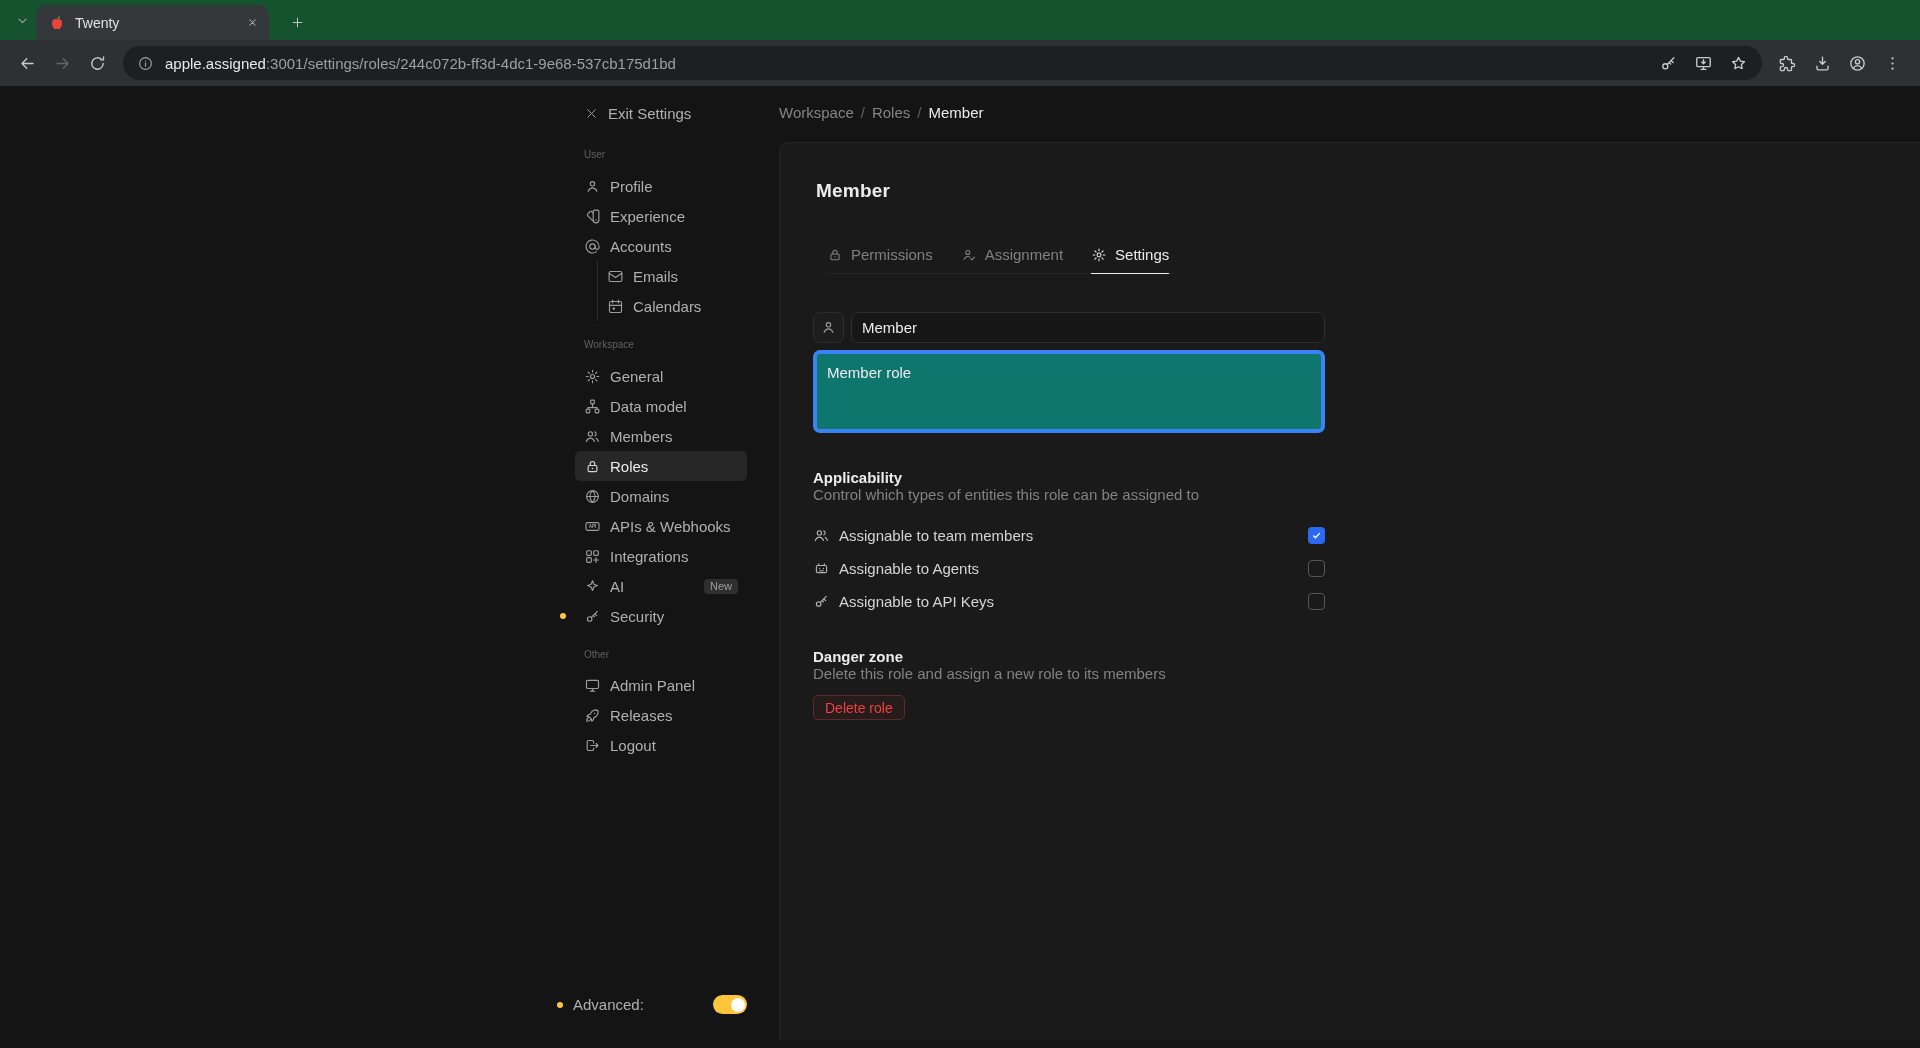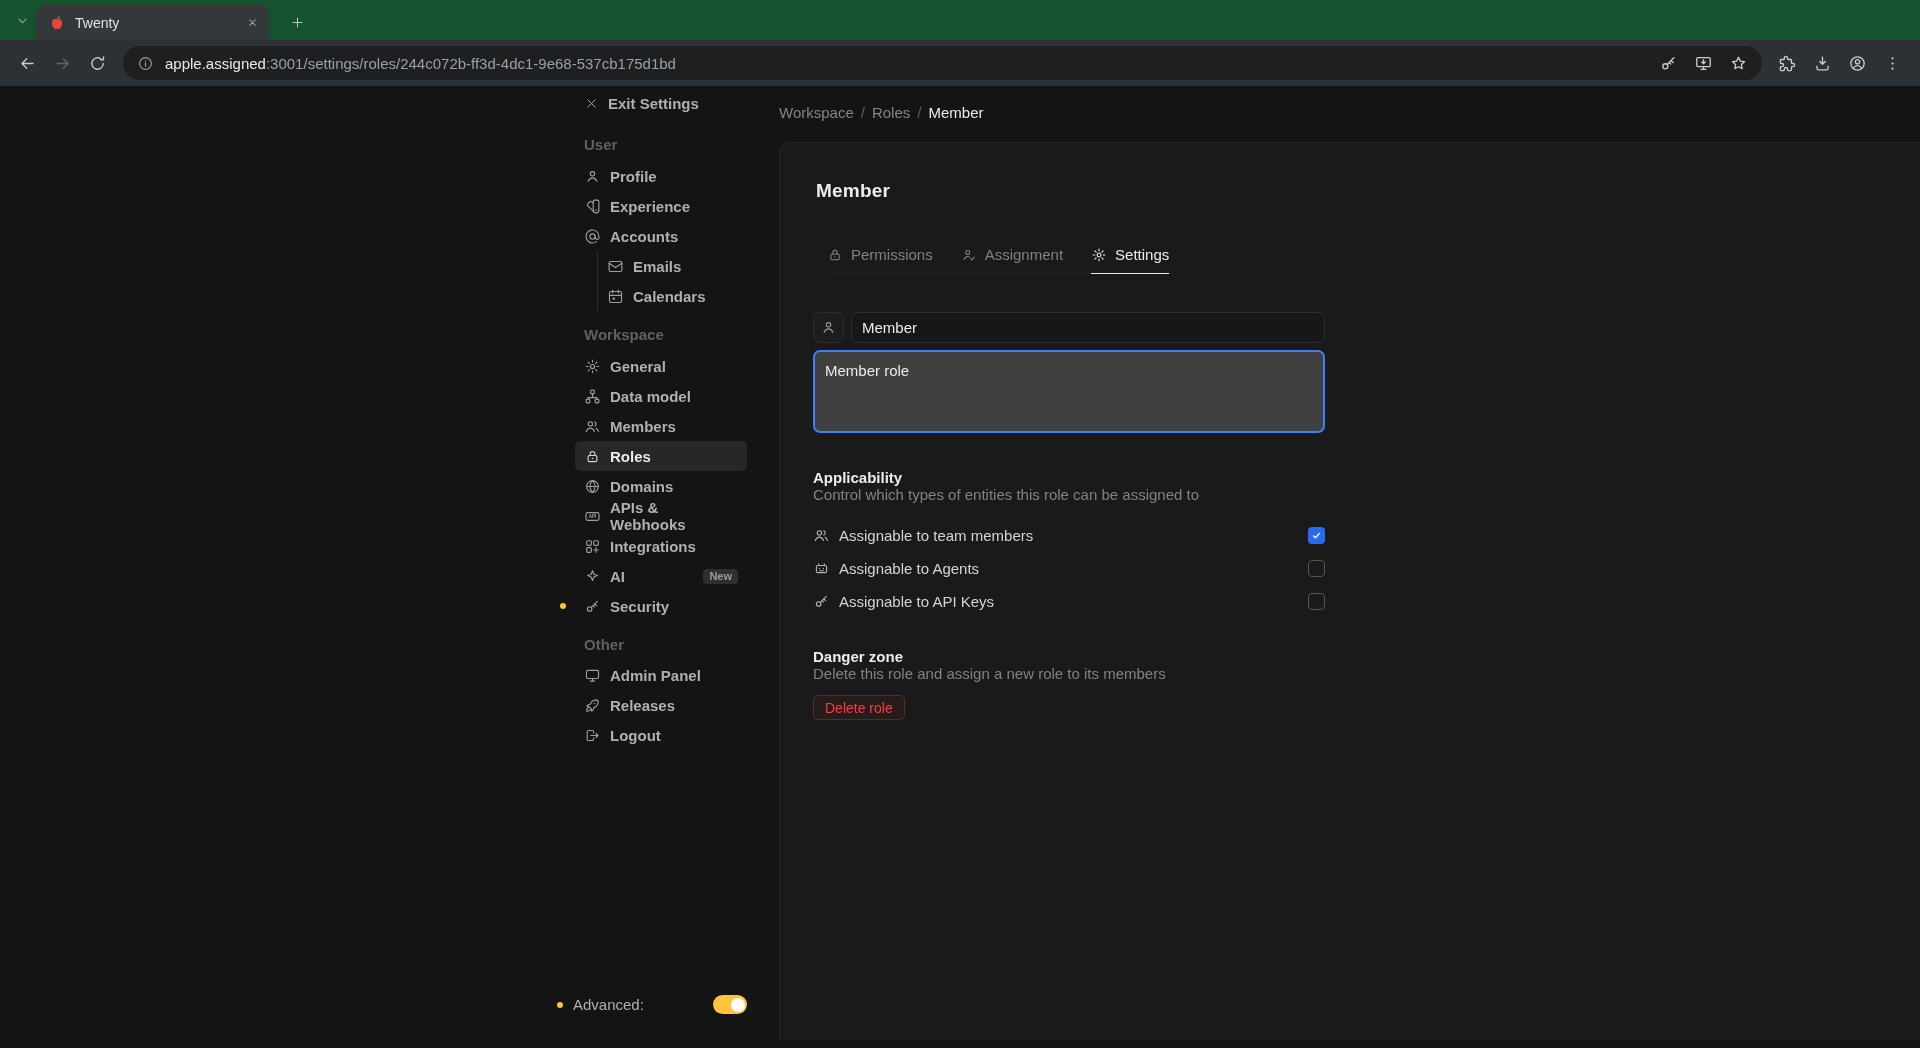--- a/index.html
+++ b/index.html
@@ -29,22 +29,22 @@
   .tb-btn{width:35px;height:35px;border-radius:50%;display:grid;place-items:center;
     color:#c9ccce;flex:none;}
   .tb-btn.disabled{color:#61666a;}
   .omnibox{flex:1;height:34px;margin:0 8px;background:#1d1f21;border-radius:17px;
     display:flex;align-items:center;gap:11px;padding:0 14px;box-sizing:border-box;min-width:0;}
   .url{font-size:15px;white-space:nowrap;overflow:hidden;min-width:0;}
   .url-domain{color:#e8eaed;} .url-path{color:#9aa0a6;}
   .omni-trail{margin-left:auto;display:flex;align-items:center;gap:16px;color:#c9ccce;}
 
   
-  .sidebar{position:absolute;left:575px;top:76px;width:172px;font-weight:bold;}
-  .sec-label{font-size:15px;color:#616161;padding:0 9px;height:14px;line-height:14px;}
+  .sidebar{position:absolute;left:575px;top:86px;width:172px;}
+  .sec-label{font-size:10px;color:#616161;padding:0 9px;height:14px;line-height:14px;}
   .nav-item{position:relative;height:30px;display:flex;align-items:center;gap:9px;
     padding:0 9px;box-sizing:border-box;border-radius:5px;color:#b0b0b0;font-size:15px;}
   .nav-item .i{color:#9e9e9e;}
   .nav-item.selected{background:#272727;color:#ebebeb;}
   .nav-item.selected .i{color:#d6d6d6;}
   .subtree{margin-left:22px;border-left:1px solid #2d2d2d;}
   .subtree .nav-item{padding-left:9px;}
   .badge{margin-left:auto;background:#2f2f2f;color:#9c9c9c;font-size:11px;
     padding:2px 6px;border-radius:4px;line-height:1;}
   .adv-dot{width:6px;height:6px;border-radius:50%;background:#fcc53c;flex:none;}
@@ -65,22 +65,22 @@
   .tabs{margin:44px 0 0 14px;display:flex;gap:28px;border-bottom:1px solid #262626;width:max-content;padding-right:4px;}
   .tab-item{display:flex;align-items:flex-end;gap:8px;font-size:15px;color:#818181;padding-bottom:10px;position:relative;}
   .tab-item .i{width:16px;height:16px;}
   .tab-item.active{color:#ececec;}
   .tab-item.active::after{content:"";position:absolute;left:0;right:0;bottom:-1px;height:1.5px;background:#ececec;}
   .name-row{margin-top:38px;width:512px;display:flex;gap:7px;}
   .icon-box{width:31px;height:31px;border:1px solid #2e2e2e;border-radius:7px;display:grid;
     place-items:center;color:#9a9a9a;box-sizing:border-box;background:#1d1d1d;}
   .name-input{flex:1;height:31px;background:#171717;border:1px solid #2e2e2e;border-radius:7px;
     color:#ececec;font-size:15px;padding:0 10px;box-sizing:border-box;font-family:inherit;outline:none;}
-  .desc-input{display:block;margin-top:7px;width:512px;height:83px;background:#404040;
-    border:2px solid #3b82f6;border-radius:7px;color:#ececec;font-size:15px;padding:9px 10px;
+  .desc-input{display:block;margin-top:7px;width:512px;height:83px;background:#0f766e;
+    border:4px solid #3b82f6;border-radius:7px;color:#ececec;font-size:15px;padding:9px 10px;
     box-sizing:border-box;font-family:inherit;resize:none;outline:none;line-height:1.35;}
   .section{margin-top:36px;width:512px;}
   .section h3{margin:0;font-size:15px;font-weight:bold;color:#ececec;}
   .section .sub{margin:0 0 0;font-size:15px;color:#828282;}
   .opt-row{display:flex;align-items:center;gap:9px;margin-top:13px;color:#d4d4d4;font-size:15px;height:20px;}
   .opt-row.first{margin-top:22px;}
   .opt-row .i{color:#b3b3b3;}
   .checkbox{margin-left:auto;width:17px;height:17px;border-radius:4px;box-sizing:border-box;}
   .checkbox.checked{background:#2a6af3;display:grid;place-items:center;}
   .checkbox.unchecked{border:1.6px solid #575757;}

